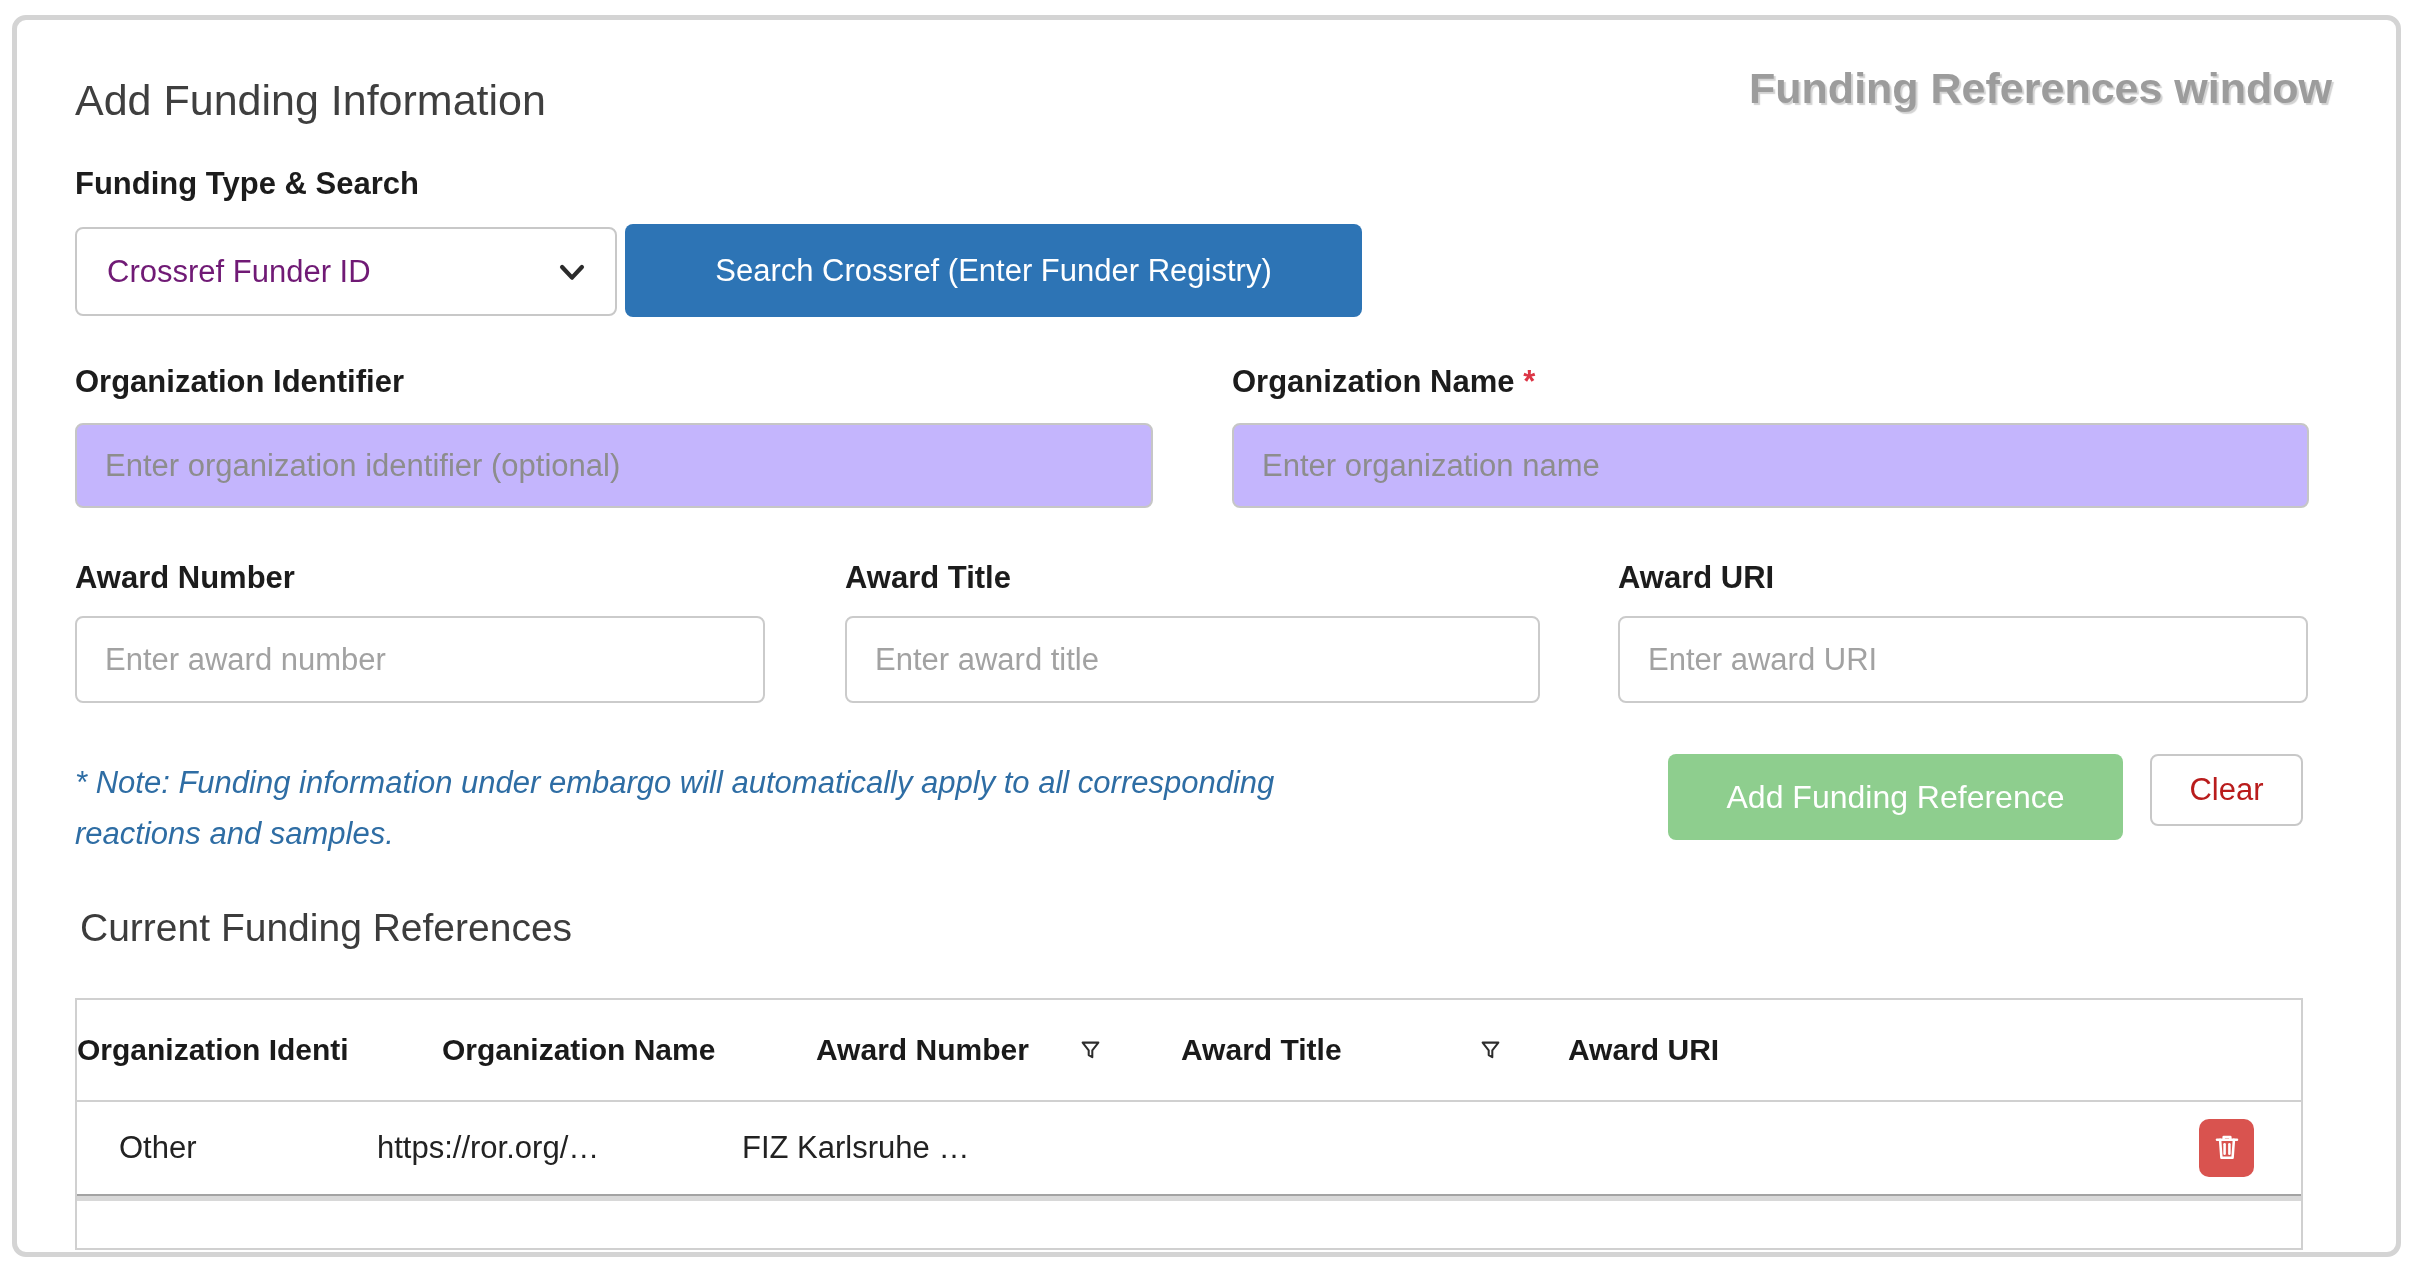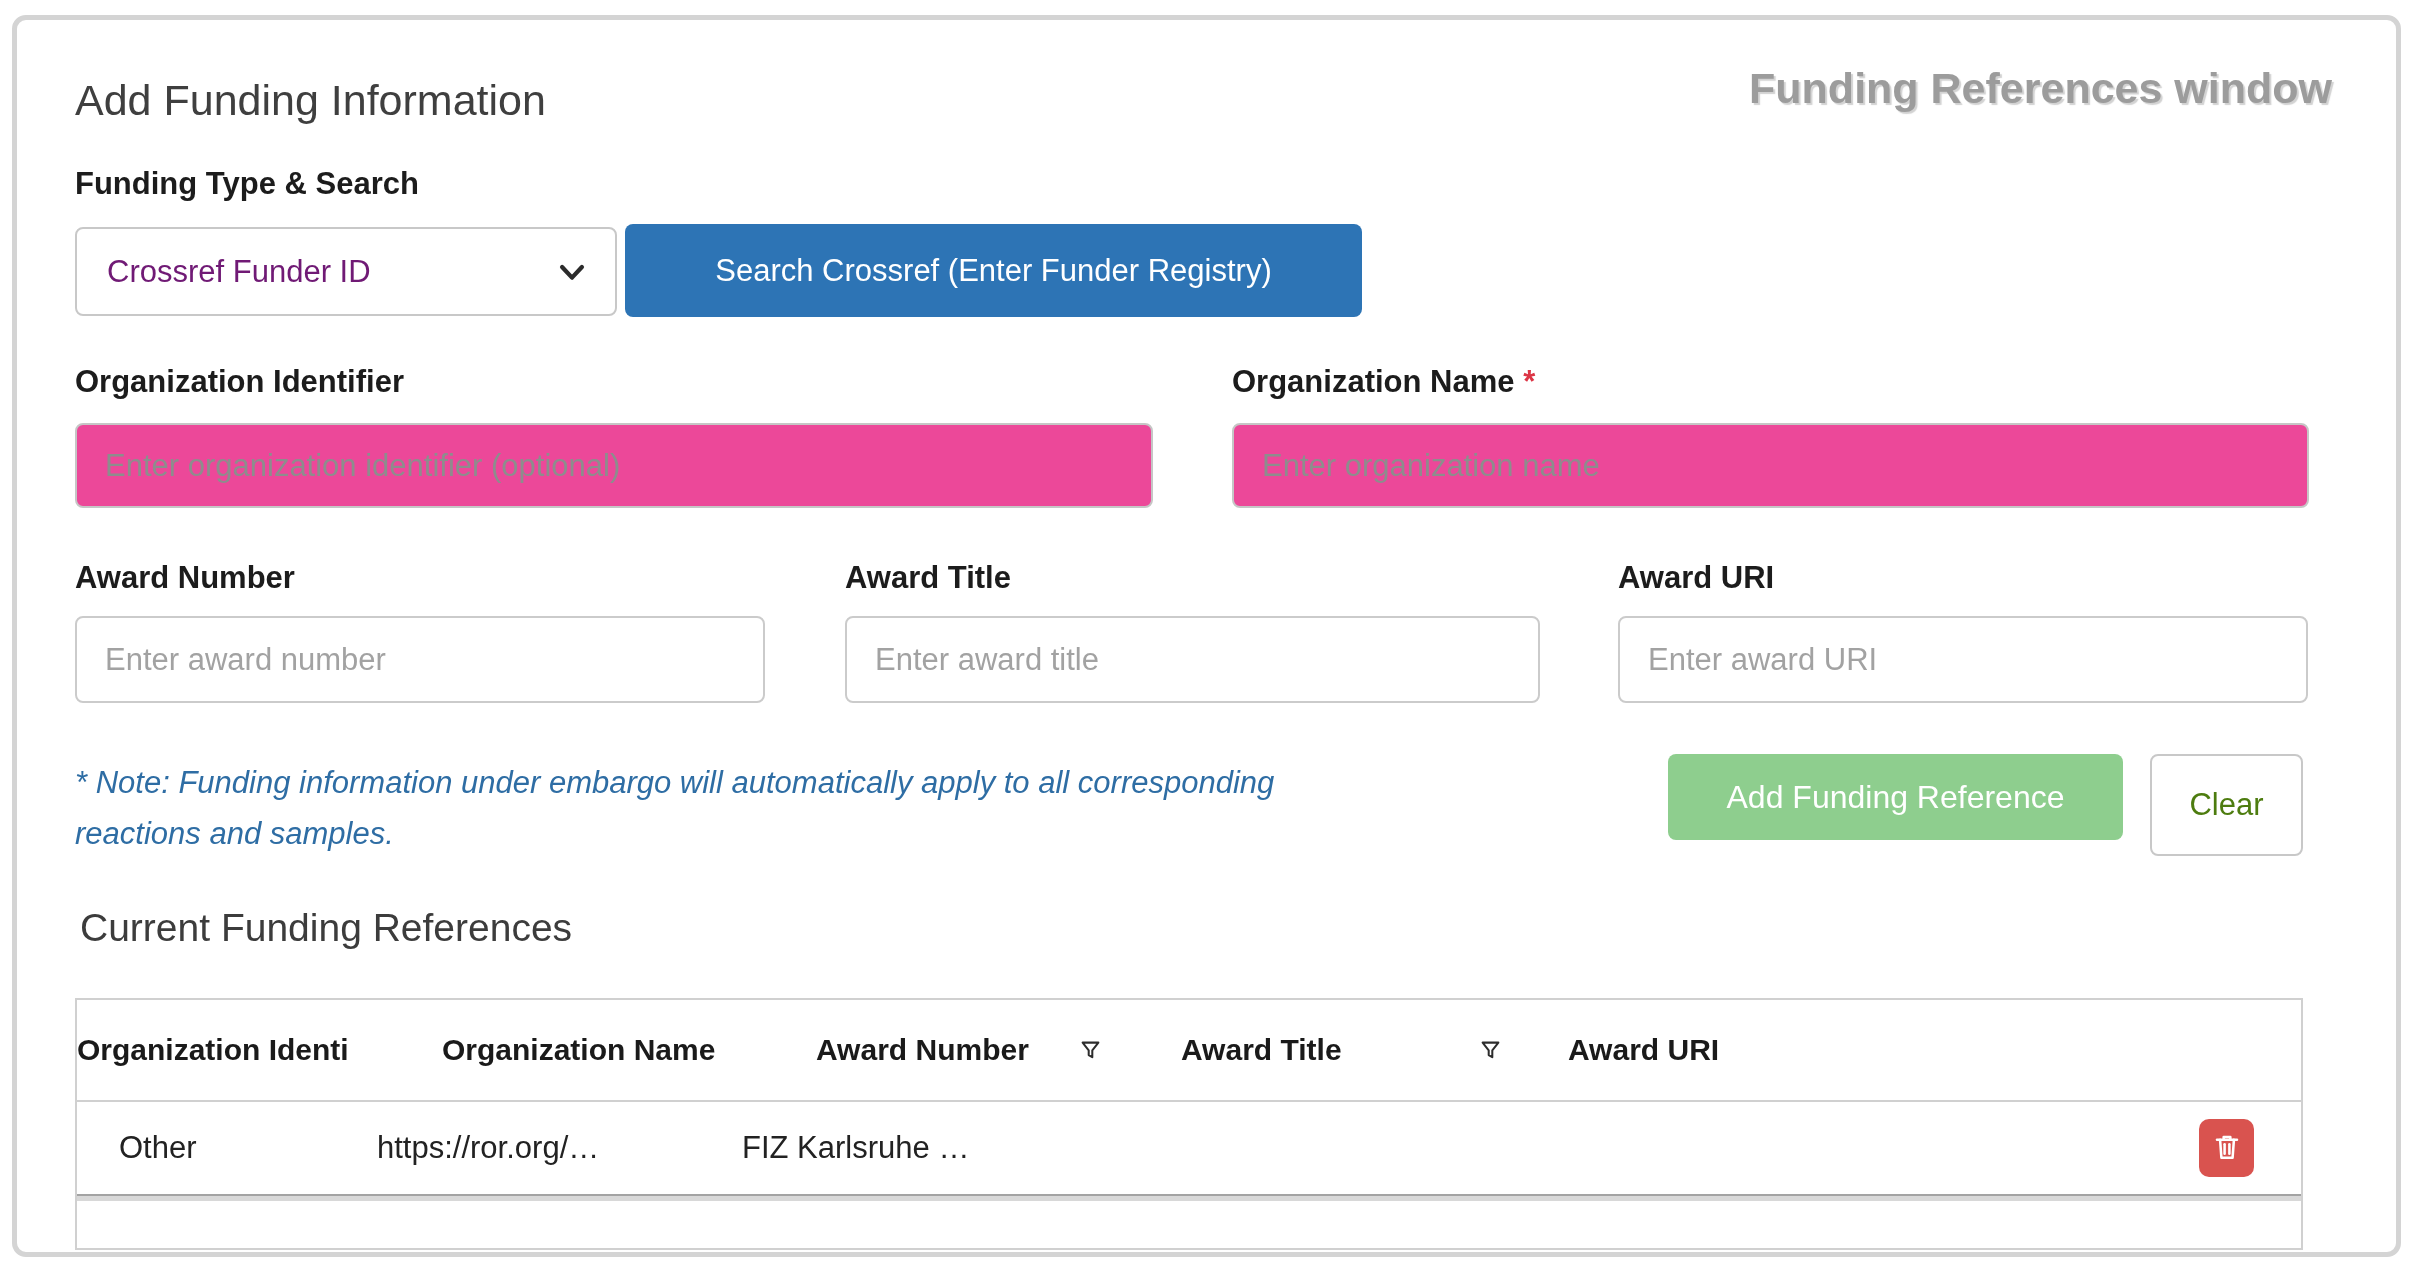--- a/index.html
+++ b/index.html
@@ -60,36 +60,36 @@
   }
   .btn-primary {
     left: 608px; top: 204px; width: 737px; height: 93px;
     background: #2d74b5; color: #ffffff;
   }
   .btn-success {
     left: 1651px; top: 734px; width: 455px; height: 86px;
     background: #8ece8e; color: #ffffff; font-size: 32px;
   }
   .btn-outline {
-    left: 2133px; top: 734px; width: 153px; height: 102px;
-    background: #ffffff; color: #4d7c0f;
+    left: 2133px; top: 734px; width: 153px; height: 72px;
+    background: #ffffff; color: #b91c1c;
     border: 2px solid #c8c8c8;
   }
 
   .text-input {
     border: 2px solid #cbcbcb;
     border-radius: 8px;
     background: #ffffff;
     font-size: 31px; color: #333;
     padding: 0 28px;
     font-family: inherit;
     outline: none;
   }
   .text-input::placeholder { color: #a2a2a2; opacity: 1; }
-  .text-input.disabled { background: #ec4899; border-color: #c6c6c6; }
+  .text-input.disabled { background: #c4b5fd; border-color: #c6c6c6; }
   .text-input.disabled::placeholder { color: #8d8d8d; }
 
   .inp-org-id   { left: 58px;   top: 403px; width: 1078px; height: 85px; }
   .inp-org-name { left: 1215px; top: 403px; width: 1077px; height: 85px; }
   .lbl-org-id   { left: 58px;   top: 344px; }
   .lbl-org-name { left: 1215px; top: 344px; text-align: center; }
 
   .lbl-award-num   { left: 58px;   top: 540px; }
   .lbl-award-title { left: 828px;  top: 540px; }
   .lbl-award-uri   { left: 1601px; top: 540px; }

